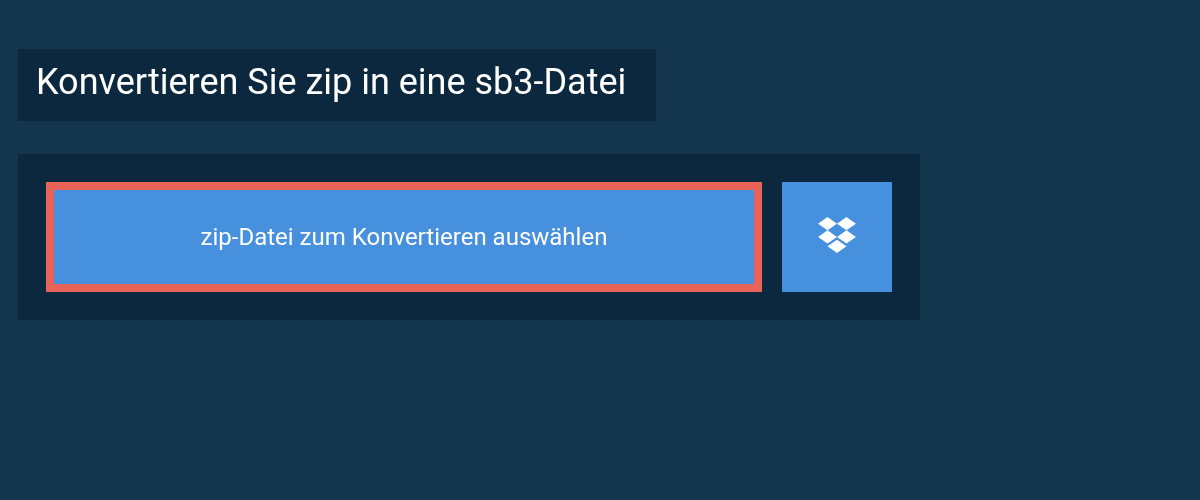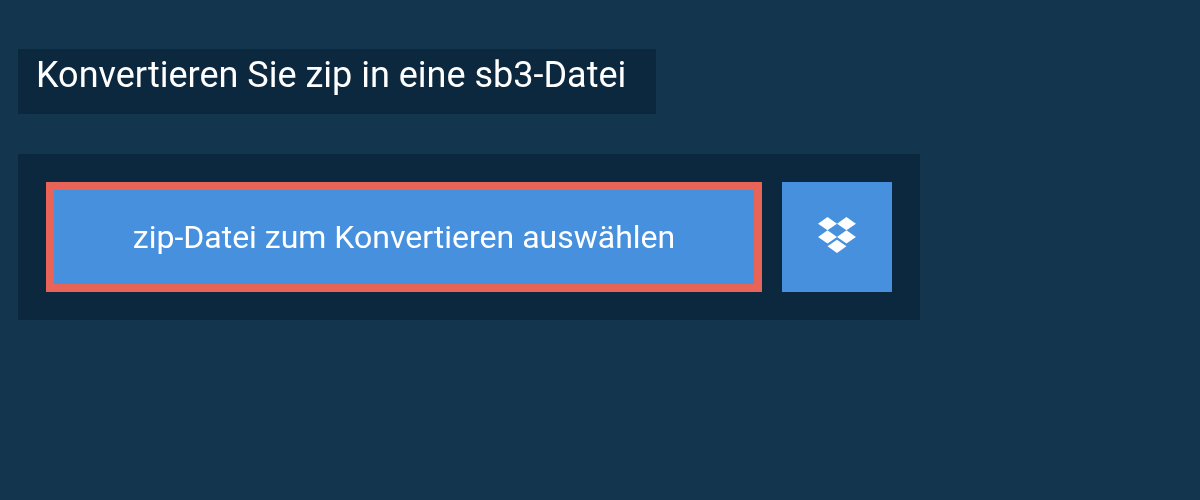--- a/index.html
+++ b/index.html
@@ -13,21 +13,21 @@
       background-color: #14354e;
       font-family: -apple-system, BlinkMacSystemFont, "Segoe UI", Roboto, Helvetica, Arial, sans-serif;
       overflow: hidden;
       position: relative;
     }
     .header-bar {
       position: absolute;
       top: 49px;
       left: 18px;
       background-color: #0c283e;
-      padding: 5px 30px 18px 18px;
+      padding: 12px 30px 18px 18px;
       display: inline-block;
     }
     .header-text {
       color: #ffffff;
       font-size: 36px;
       font-weight: 400;
       white-space: nowrap;
     }
     .panel {
       position: absolute;
@@ -46,21 +46,21 @@
       height: 110px;
       background-color: #4690de;
       border: 8px solid #e86459;
       display: flex;
       align-items: center;
       justify-content: center;
       cursor: pointer;
     }
     .select-button-text {
       color: #ffffff;
-      font-size: 32px;
+      font-size: 24px;
       font-weight: 400;
       white-space: nowrap;
     }
     .dropbox-button {
       width: 110px;
       height: 110px;
       background-color: #4690de;
       display: flex;
       align-items: center;
       justify-content: center;

